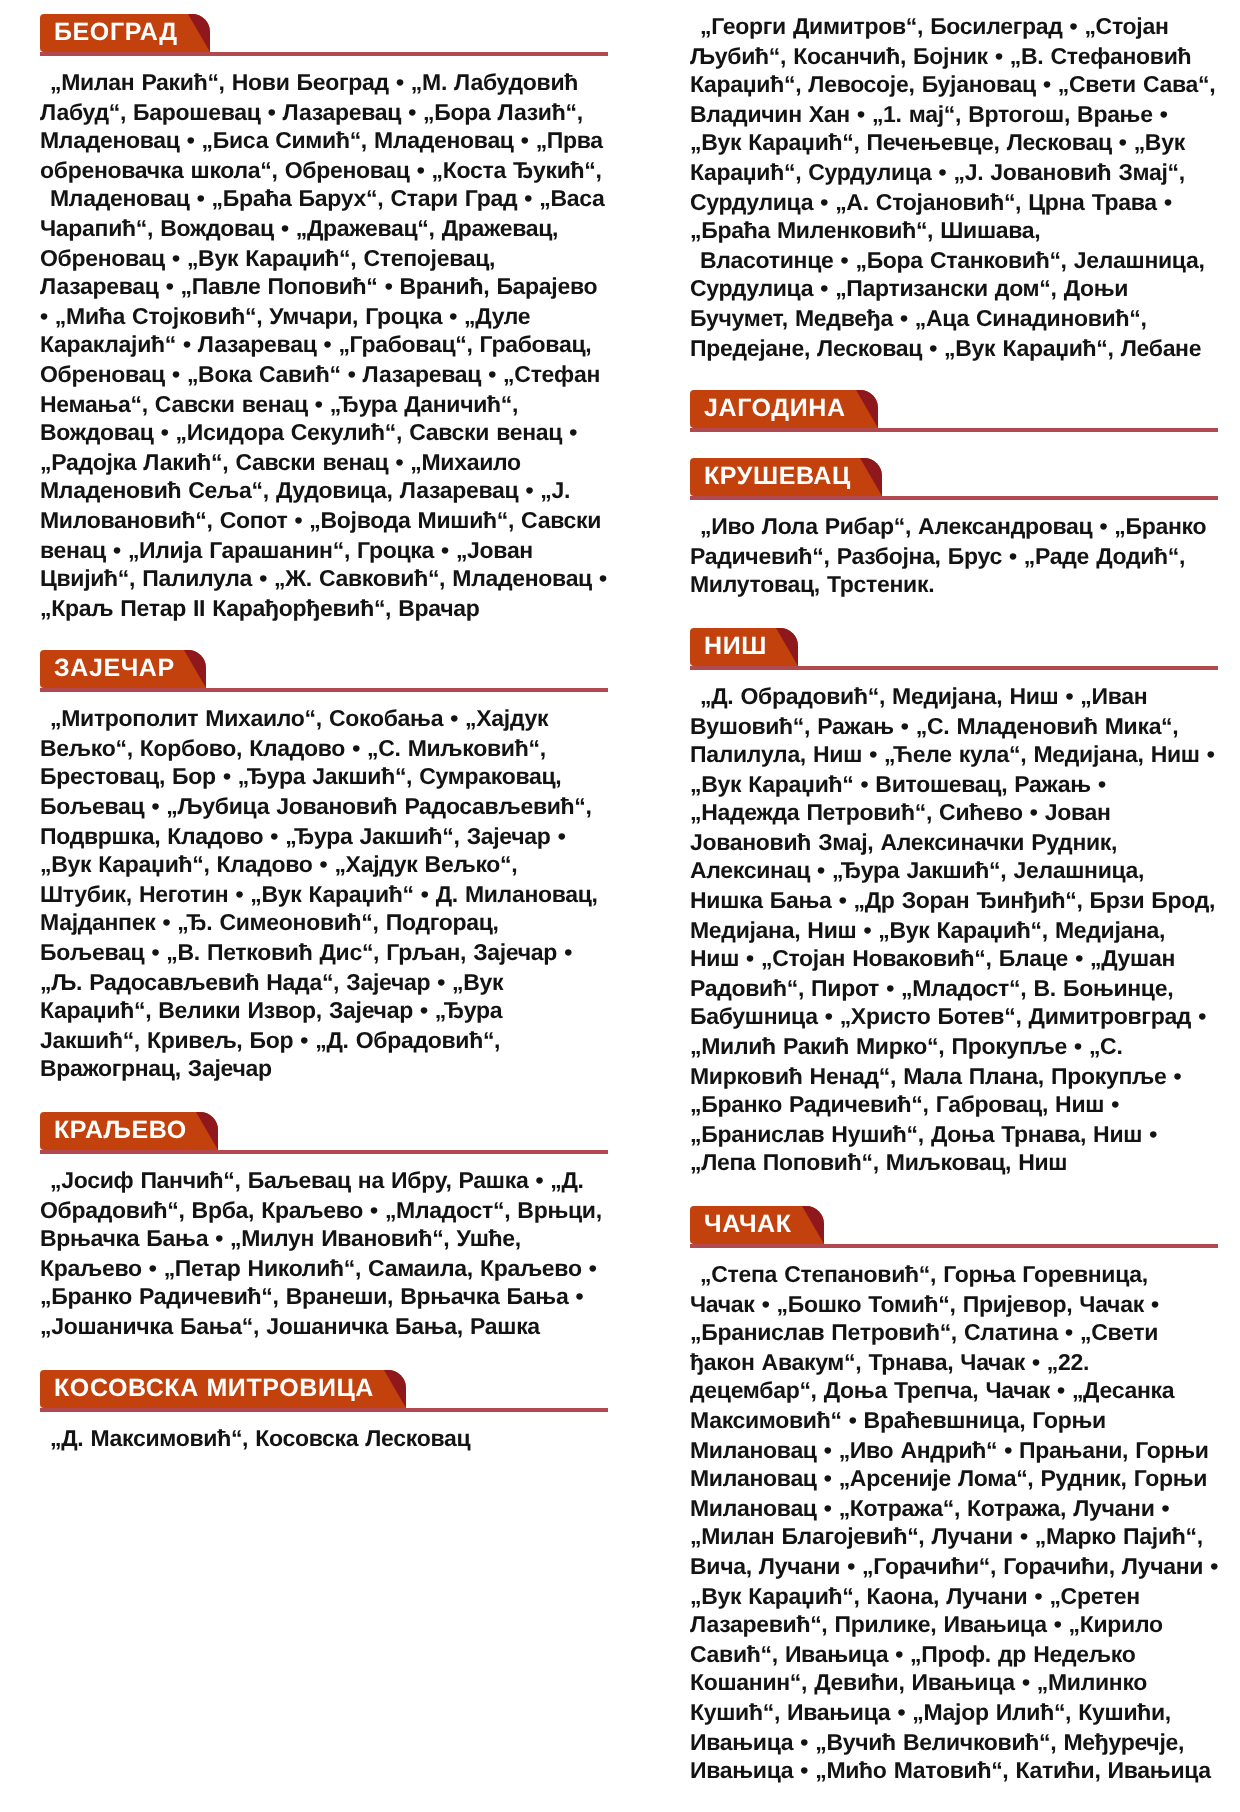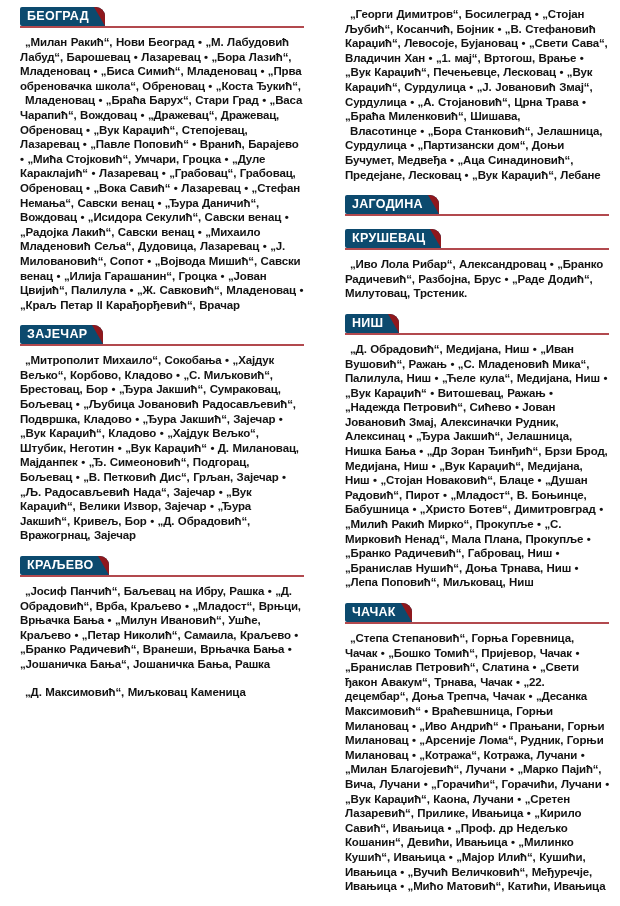--- a/index.html
+++ b/index.html
@@ -13,21 +13,21 @@
   .col-0{left:20px;width:284px;}
   .col-1{left:345px;width:264px;}
   .section{margin-bottom:13px;}
   .section-header{
     border-bottom:2px solid #b2494e;
     margin-bottom:7px;
     line-height:0;
   }
   .badge{
     display:inline-block;position:relative;line-height:13px;
-    background:#0c4a6e;color:#ffffff;
+    background:#c2410c;color:#ffffff;
     font-weight:bold;font-size:12.5px;letter-spacing:.3px;
     padding:3px 16px 3px 7px;
     border-radius:2px 9px 0 2px;
     vertical-align:bottom;
     text-transform:uppercase;
   }
   .badge::after{
     content:"";position:absolute;right:0;top:0;
     border-top:19px solid #8f181d;
     border-left:11px solid transparent;
@@ -55,21 +55,22 @@
       </div>
       <div class="section">
         <div class="section-header"><span class="badge"><span class="badge-label">ЗАЈЕЧАР</span></span></div>
         <p class="para">„Митрополит Михаило“, Сокобања • „Хајдук Вељко“, Корбово, Кладово • „С. Миљковић“, Брестовац, Бор • „Ђура Јакшић“, Сумраковац, Бољевац • „Љубица Јовановић Радосављевић“, Подвршка, Кладово • „Ђура Јакшић“, Зајечар • „Вук Караџић“, Кладово • „Хајдук Вељко“, Штубик, Неготин • „Вук Караџић“ • Д. Милановац, Мајданпек • „Ђ. Симеоновић“, Подгорац, Бољевац • „В. Петковић Дис“, Грљан, Зајечар • „Љ. Радосављевић Нада“, Зајечар • „Вук Караџић“, Велики Извор, Зајечар • „Ђура Јакшић“, Кривељ, Бор • „Д. Обрадовић“, Вражогрнац, Зајечар</p>
       </div>
       <div class="section">
         <div class="section-header"><span class="badge"><span class="badge-label">КРАЉЕВО</span></span></div>
         <p class="para">„Јосиф Панчић“, Баљевац на Ибру, Рашка • „Д. Обрадовић“, Врба, Краљево • „Младост“, Врњци, Врњачка Бања • „Милун Ивановић“, Ушће, Краљево • „Петар Николић“, Самаила, Краљево • „Бранко Радичевић“, Вранеши, Врњачка Бања • „Јошаничка Бања“, Јошаничка Бања, Рашка</p>
       </div>
       <div class="section">
-        <p class="para">„Д. Максимовић“, Миљковац Каменица</p>
+        <div class="section-header"><span class="badge"><span class="badge-label">КОСОВСКА МИТРОВИЦА</span></span></div>
+        <p class="para">„Д. Максимовић“, Косовска Лесковац</p>
       </div>
     </div>
     <div class="col col-1">
       <div class="section">
         <p class="para">„Георги Димитров“, Босилеград • „Стојан Љубић“, Косанчић, Бојник • „В. Стефановић Караџић“, Левосоје, Бујановац • „Свети Сава“, Владичин Хан • „1. мај“, Вртогош, Врање • „Вук Караџић“, Печењевце, Лесковац • „Вук Караџић“, Сурдулица • „Ј. Јовановић Змај“, Сурдулица • „А. Стојановић“, Црна Трава • „Браћа Миленковић“, Шишава,</p>
         <p class="para">Власотинце • „Бора Станковић“, Јелашница, Сурдулица • „Партизански дом“, Доњи Бучумет, Медвеђа • „Аца Синадиновић“, Предејане, Лесковац • „Вук Караџић“, Лебане</p>
       </div>
       <div class="section">
         <div class="section-header"><span class="badge"><span class="badge-label">ЈАГОДИНА</span></span></div>
       </div>

